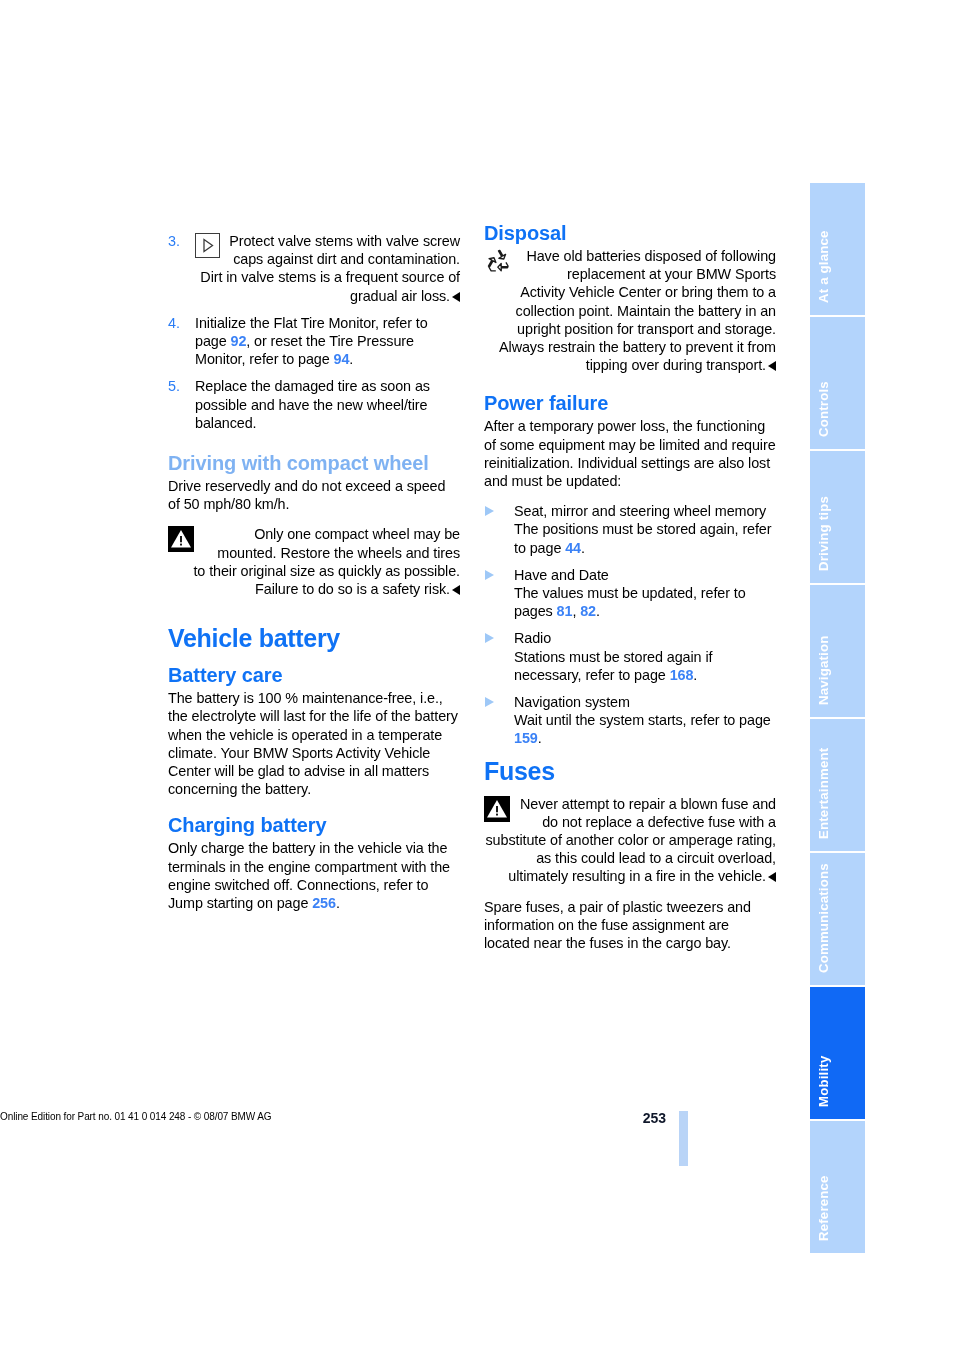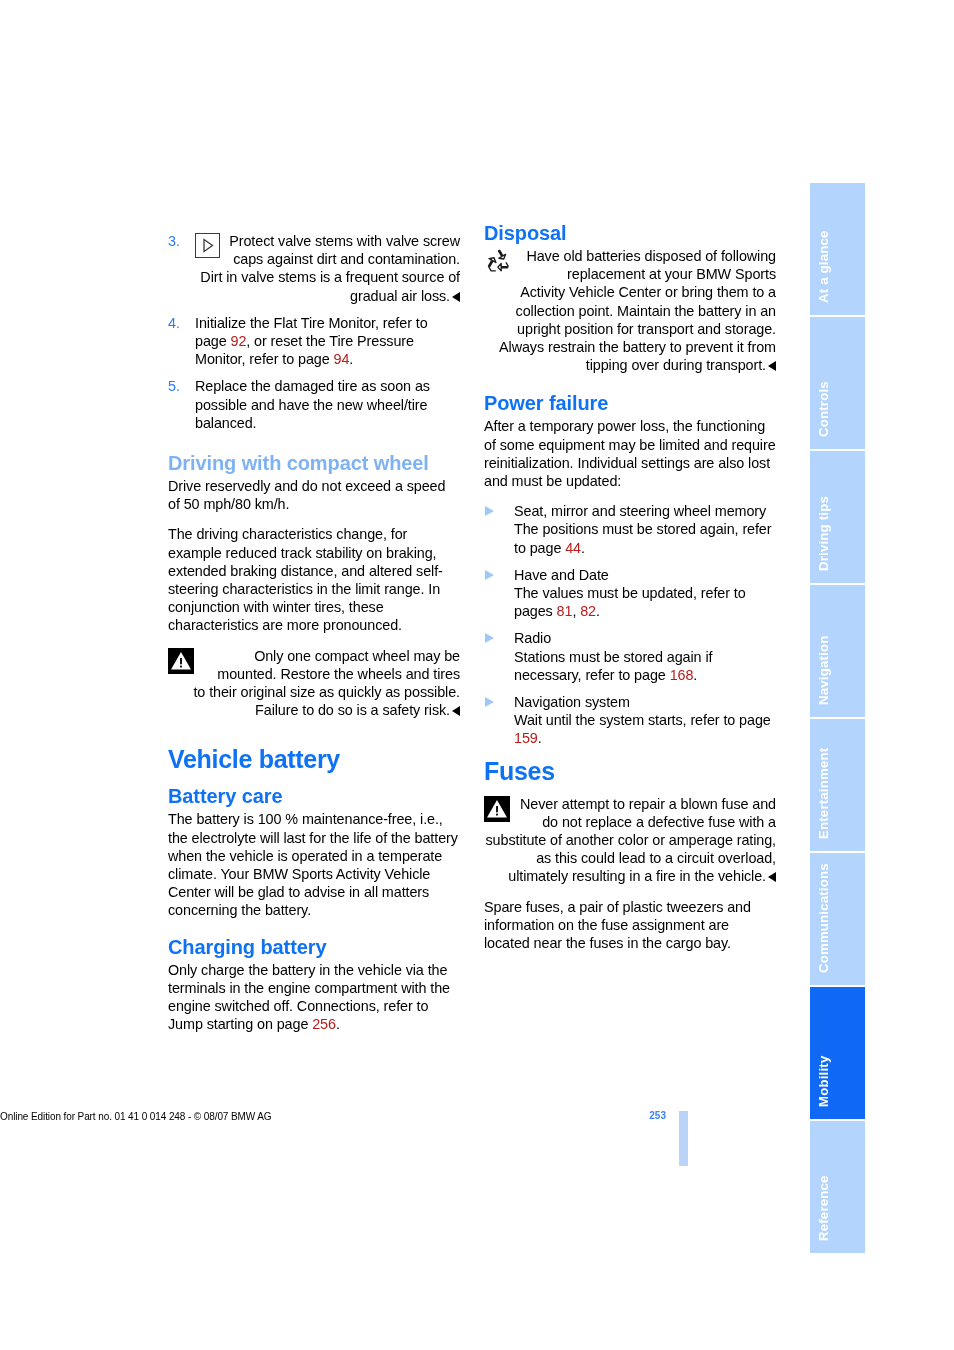--- a/index.html
+++ b/index.html
@@ -129,21 +129,21 @@
   .endmark {
     display: inline-block;
     width: 0; height: 0;
     border-top: 5px solid transparent;
     border-bottom: 5px solid transparent;
     border-right: 8px solid #000000;
     vertical-align: -1px;
     margin-left: 2px;
   }
 
-  .ref { color: #b91c1c; }
+  .ref { color: #3b82f6; font-weight: bold; }
 
   
   .tabstrip {
     position: absolute;
     left: 810px;
     top: 183px;
     width: 55px;
     height: 1014px;
   }
   .tab {
@@ -166,23 +166,23 @@
     font-weight: bold;
     letter-spacing: 0.2px;
     margin-left: -7px;
   }
 
   
   .pagenum {
     position: absolute;
     right: 288px;
     top: 1110px;
-    font-size: 10px;
+    font-size: 14px;
     font-weight: bold;
-    color: #3b82f6;
+    color: #0f172a;
   }
   .footer-line {
     position: absolute;
     left: 0;
     top: 1111px;
     width: 668px;
     text-align: left;
     font-size: 10px;
     color: #000000;
     letter-spacing: -0.1px;
@@ -223,21 +223,20 @@
       </li>
 
       <li>
         <span class="num">5.</span>
         <span>Replace the damaged tire as soon as possible and have the new wheel/tire balanced.</span>
       </li>
     </ul>
 
     <h2 class="sub light" style="margin-top:22px;">Driving with compact wheel</h2>
     <p>Drive reservedly and do not exceed a speed of 50 mph/80 km/h.</p>
-    <p>The driving characteristics change, for example reduced track stability on braking, extended braking distance, and altered self-steering characteristics in the limit range. In conjunction with winter tires, these characteristics are more pronounced.</p>
 
     <div class="noteblock">
       <span class="icon icon-warn">
         <svg width="26" height="26" viewBox="0 0 26 26" aria-hidden="true">
           <polygon points="13,4 23,21.5 3,21.5" fill="#ffffff"></polygon>
           <rect x="12.1" y="10" width="1.8" height="6.3" fill="#000000"></rect>
           <rect x="12.1" y="17.6" width="1.8" height="1.9" fill="#000000"></rect>
         </svg>
       </span>
       <p><span>Only one compact wheel may be mounted. Restore the wheels and tires to their original size as quickly as possible. Failure to do so is a safety risk.</span><span class="endmark"></span></p>

